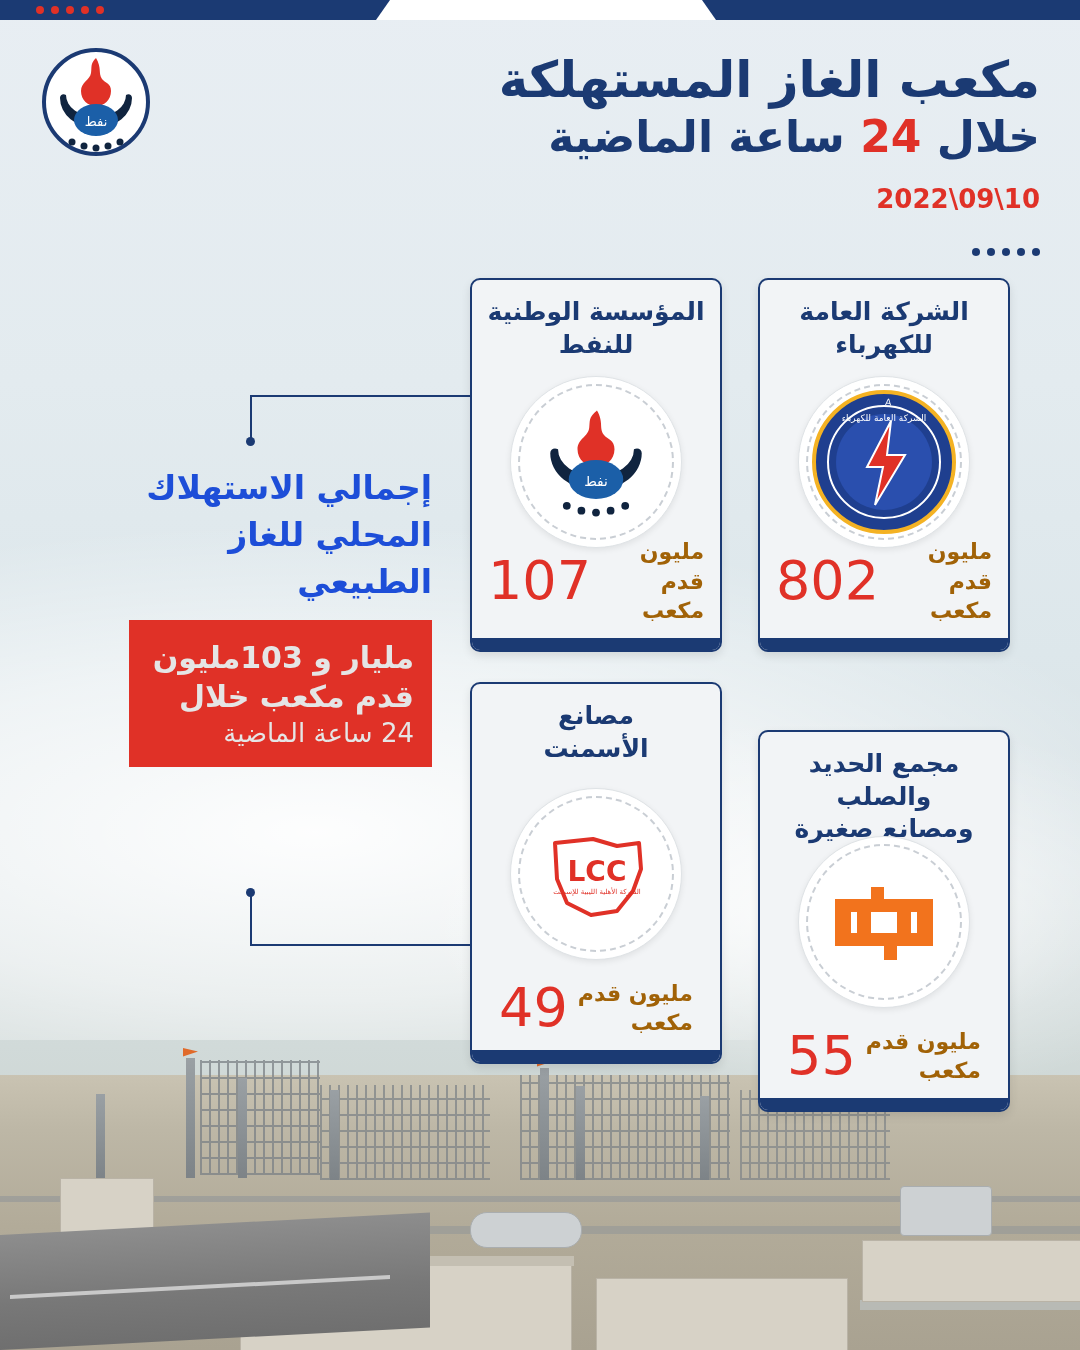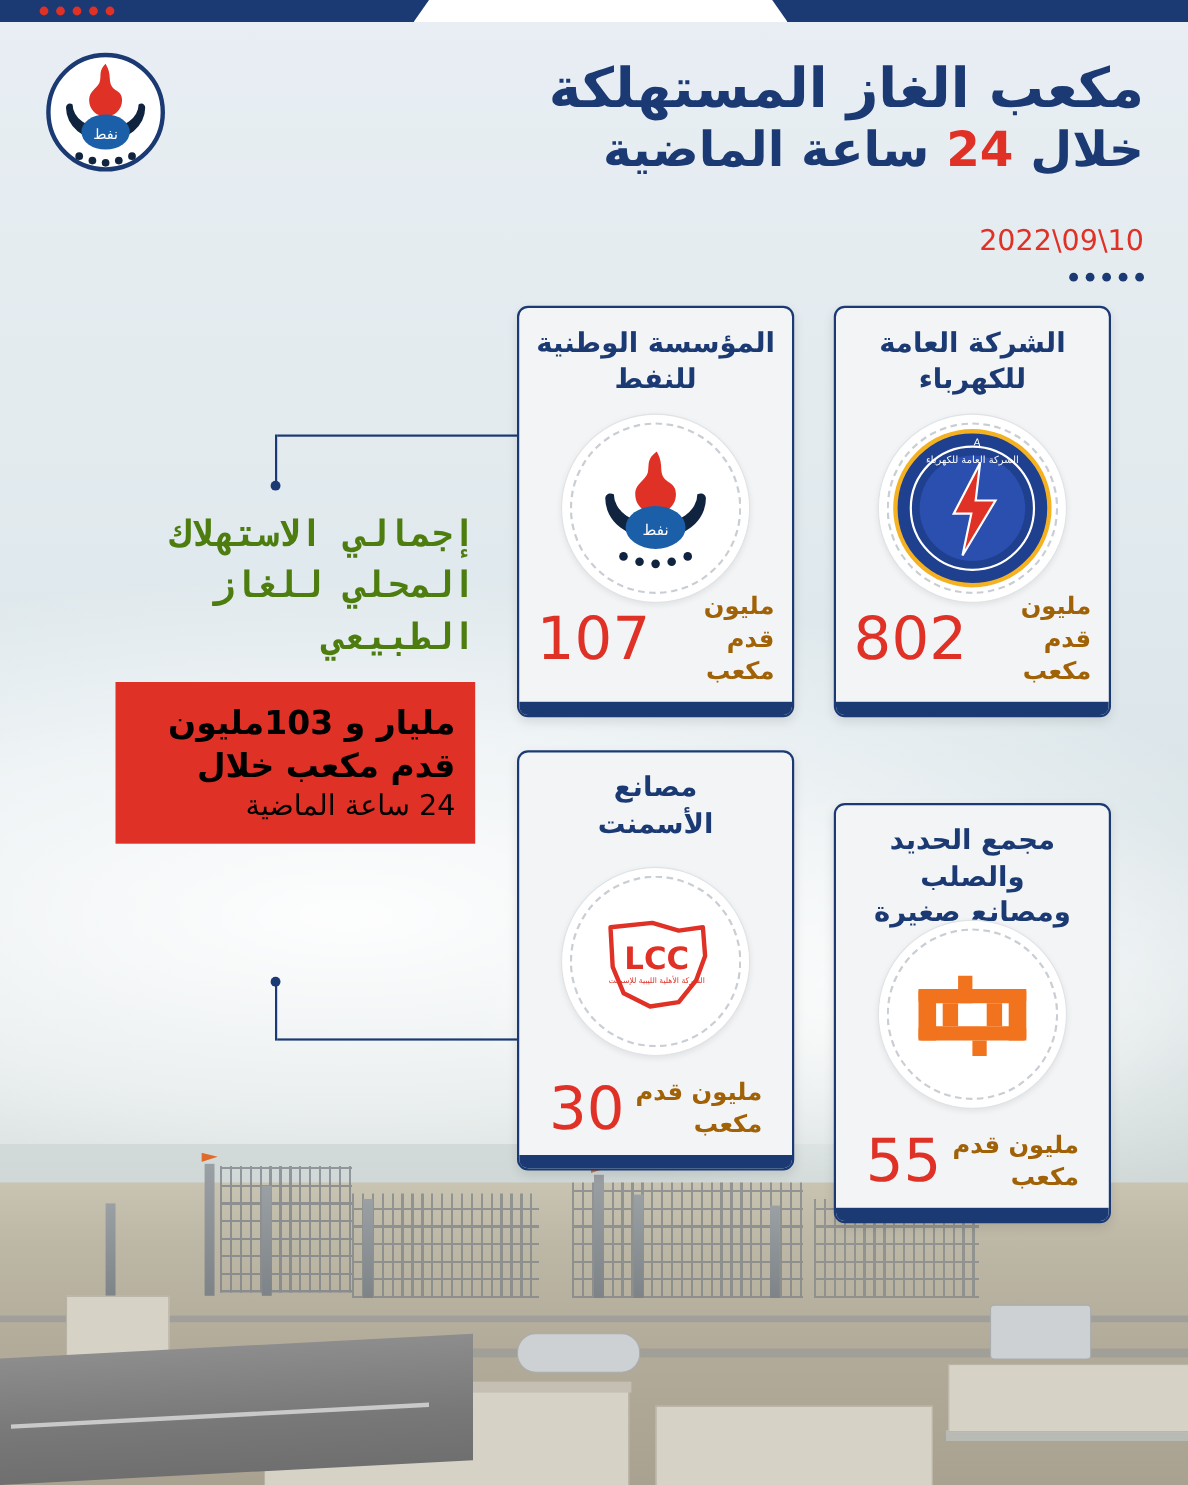--- a/index.html
+++ b/index.html
@@ -40,29 +40,29 @@
   .topdots{position:absolute;top:6px;left:36px;display:flex;gap:7px;z-index:6;}
   .topdots i{width:8px;height:8px;border-radius:50%;background:#e03127;display:block;}
 
   
   .header{position:absolute;left:0;top:20px;width:1080px;height:240px;z-index:6;}
   .logo-noc{position:absolute;left:36px;top:22px;width:120px;height:120px;}
   .title-wrap{position:absolute;right:40px;top:32px;text-align:right;width:790px;}
   .title-1{font-size:50px;font-weight:bold;color:#1b3a73;line-height:1.12;letter-spacing:-.5px;}
   .title-2{font-size:44px;font-weight:bold;color:#1b3a73;line-height:1.15;margin-top:4px;}
   .title-2 .num{color:#e03127;}
-  .date{position:absolute;right:0;top:132px;font-size:26px;color:#e03127;font-weight:normal;direction:ltr;margin-top:20px;}
+  .date{position:absolute;right:0;top:132px;font-size:26px;color:#e03127;font-weight:bold;direction:ltr;}
   .hdots{position:absolute;right:40px;top:228px;display:flex;gap:7px;flex-direction:row-reverse;}
   .hdots i{width:8px;height:8px;border-radius:50%;background:#1b3a73;display:block;}
 
   
   .summary{position:absolute;left:92px;top:465px;width:340px;z-index:7;text-align:right;direction:rtl;}
-  .summary-title{font-size:33px;font-weight:bold;color:#4d7c0f;line-height:1.42;font-family:Liberation Mono, monospace;}
+  .summary-title{font-size:33px;font-weight:bold;color:#1d4ed8;line-height:1.42;}
   .summary-title .sp{letter-spacing:6px;}
-  .summary-box{margin-top:14px;background:#e03127;color:#000000;padding:18px 18px 16px;width:327px;
+  .summary-box{margin-top:14px;background:#e03127;color:#e5e5e5;padding:18px 18px 16px;width:303px;
      box-sizing:border-box;}
   .summary-box .l1{font-size:30px;font-weight:bold;line-height:1.3;}
   .summary-box .l2{font-size:30px;font-weight:bold;line-height:1.3;}
   .summary-box .l3{font-size:26px;line-height:1.35;}
 
   
   .conn{position:absolute;z-index:6;}
   .conn .hline{position:absolute;height:2px;background:#1b3a73;}
   .conn .vline{position:absolute;width:2px;background:#1b3a73;}
   .conn .dot{position:absolute;width:9px;height:9px;border-radius:50%;background:#1b3a73;}
@@ -299,20 +299,20 @@
   </h3>
   <div class="circle" style="top:104px;">
     <svg class="mini" viewBox="0 0 150 150" width="150" height="150">
       <circle cx="75" cy="75" r="66" fill="#ffffff"></circle>
       <path d="M34 44 L72 40 L96 47 L118 44 L120 70 L112 92 L96 112 L70 116 L46 104 L36 80 Z" fill="none" stroke="#e03127" stroke-width="4" stroke-linejoin="round"></path>
       <text x="76" y="82" font-size="28" fill="#e03127" text-anchor="middle" font-family="DejaVu Sans" font-weight="bold">LCC</text>
       <text x="76" y="95" font-size="7" fill="#e03127" text-anchor="middle" font-family="DejaVu Sans">الشركة الأهلية الليبية للإسمنت</text>
     </svg>
   </div>
   <div class="valrow">
-    <div class="val">30</div>
+    <div class="val">49</div>
     <div class="unit">
       <span>مليون قدم</span><br>
       <span class="sp">مكعب</span>
     </div>
   </div>
   <div class="bottombar"></div>
 </div>
 
 </body></html>

